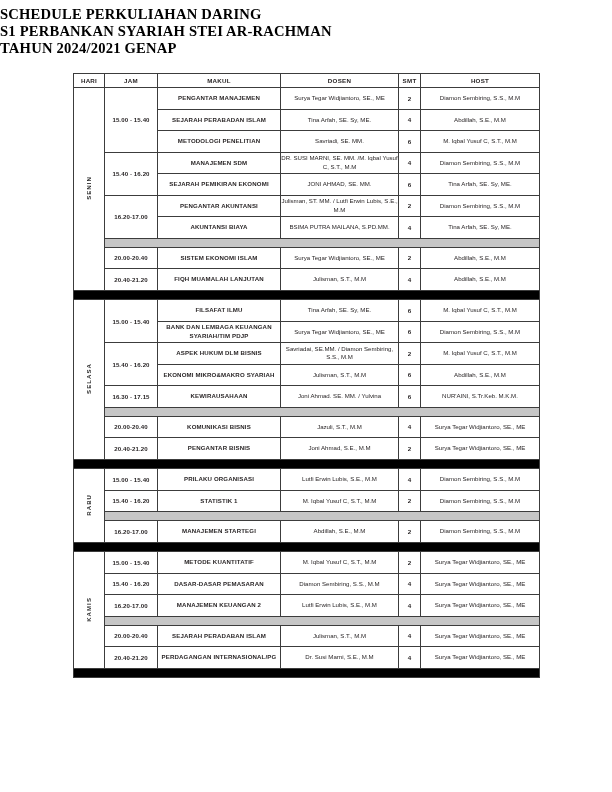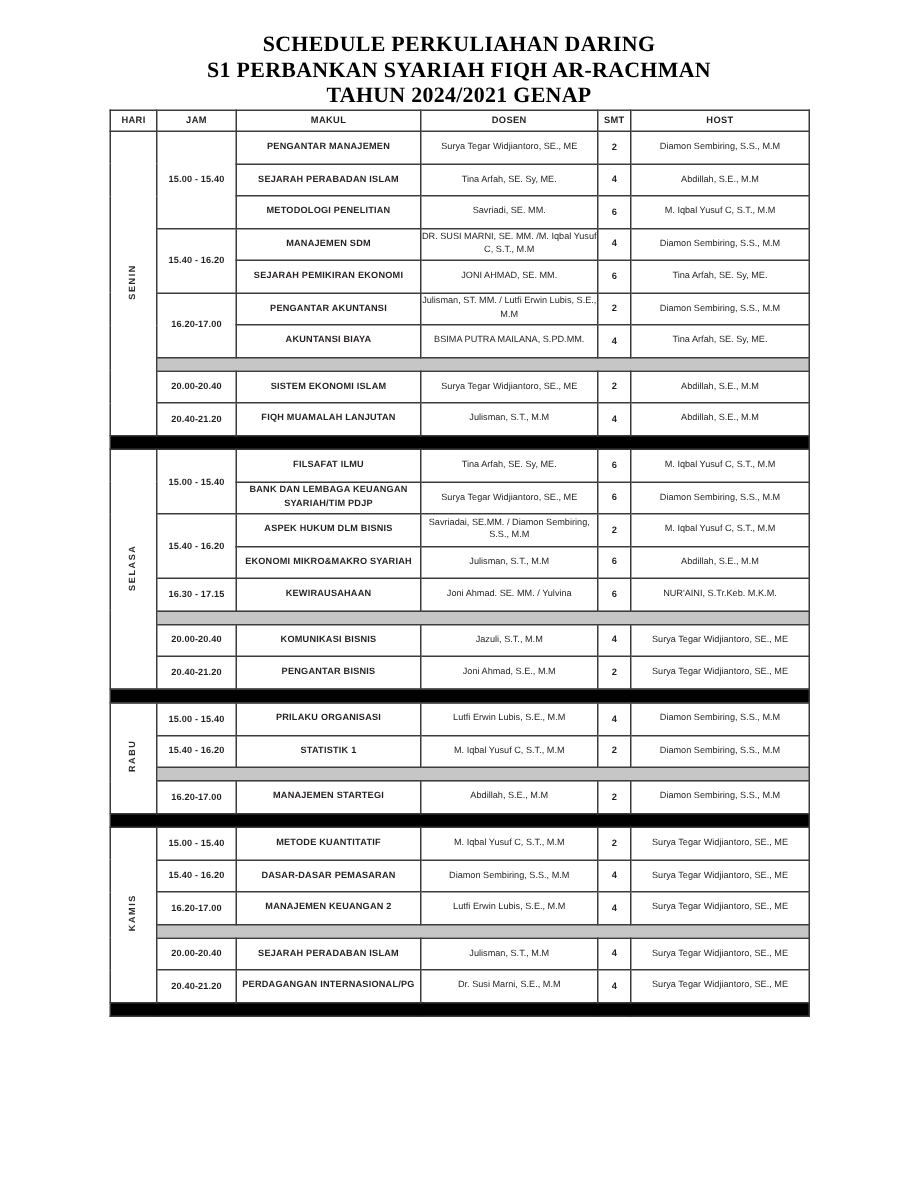--- a/index.html
+++ b/index.html
@@ -14,22 +14,21 @@
     color: #231f20;
     overflow: hidden;
   }
   .page {
     position: relative;
     width: 612px;
     height: 792px;
     box-sizing: border-box;
   }
   .title-block {
-    padding-top: 22px;
-    text-align: center;
+    padding-top: 6px;
     font-family: "Liberation Serif", serif;
     font-weight: bold;
     font-size: 14.6px;
     line-height: 17.2px;
     letter-spacing: 0.2px;
     color: #000000;
   }
   .title-block div { white-space: nowrap; }
 
   .table-wrap {
@@ -129,21 +128,21 @@
   .red { color: #fb4a4a; }
   .blackline-row td { border: none; }
 </style>
 </head>
 <body>
 
 <div class="page">
 
   <div class="title-block">
     <div>SCHEDULE PERKULIAHAN DARING</div>
-    <div>S1 PERBANKAN SYARIAH FIQH AR-RACHMAN</div>
+    <div>S1 PERBANKAN SYARIAH STEI AR-RACHMAN</div>
     <div>TAHUN 2024/2021 GENAP</div>
   </div>
 
   <div class="table-wrap">
     <table class="sched">
       <colgroup>
         <col class="c-hari">
           <col class="c-jam">
           <col class="c-makul">
         <col class="c-dosen">

